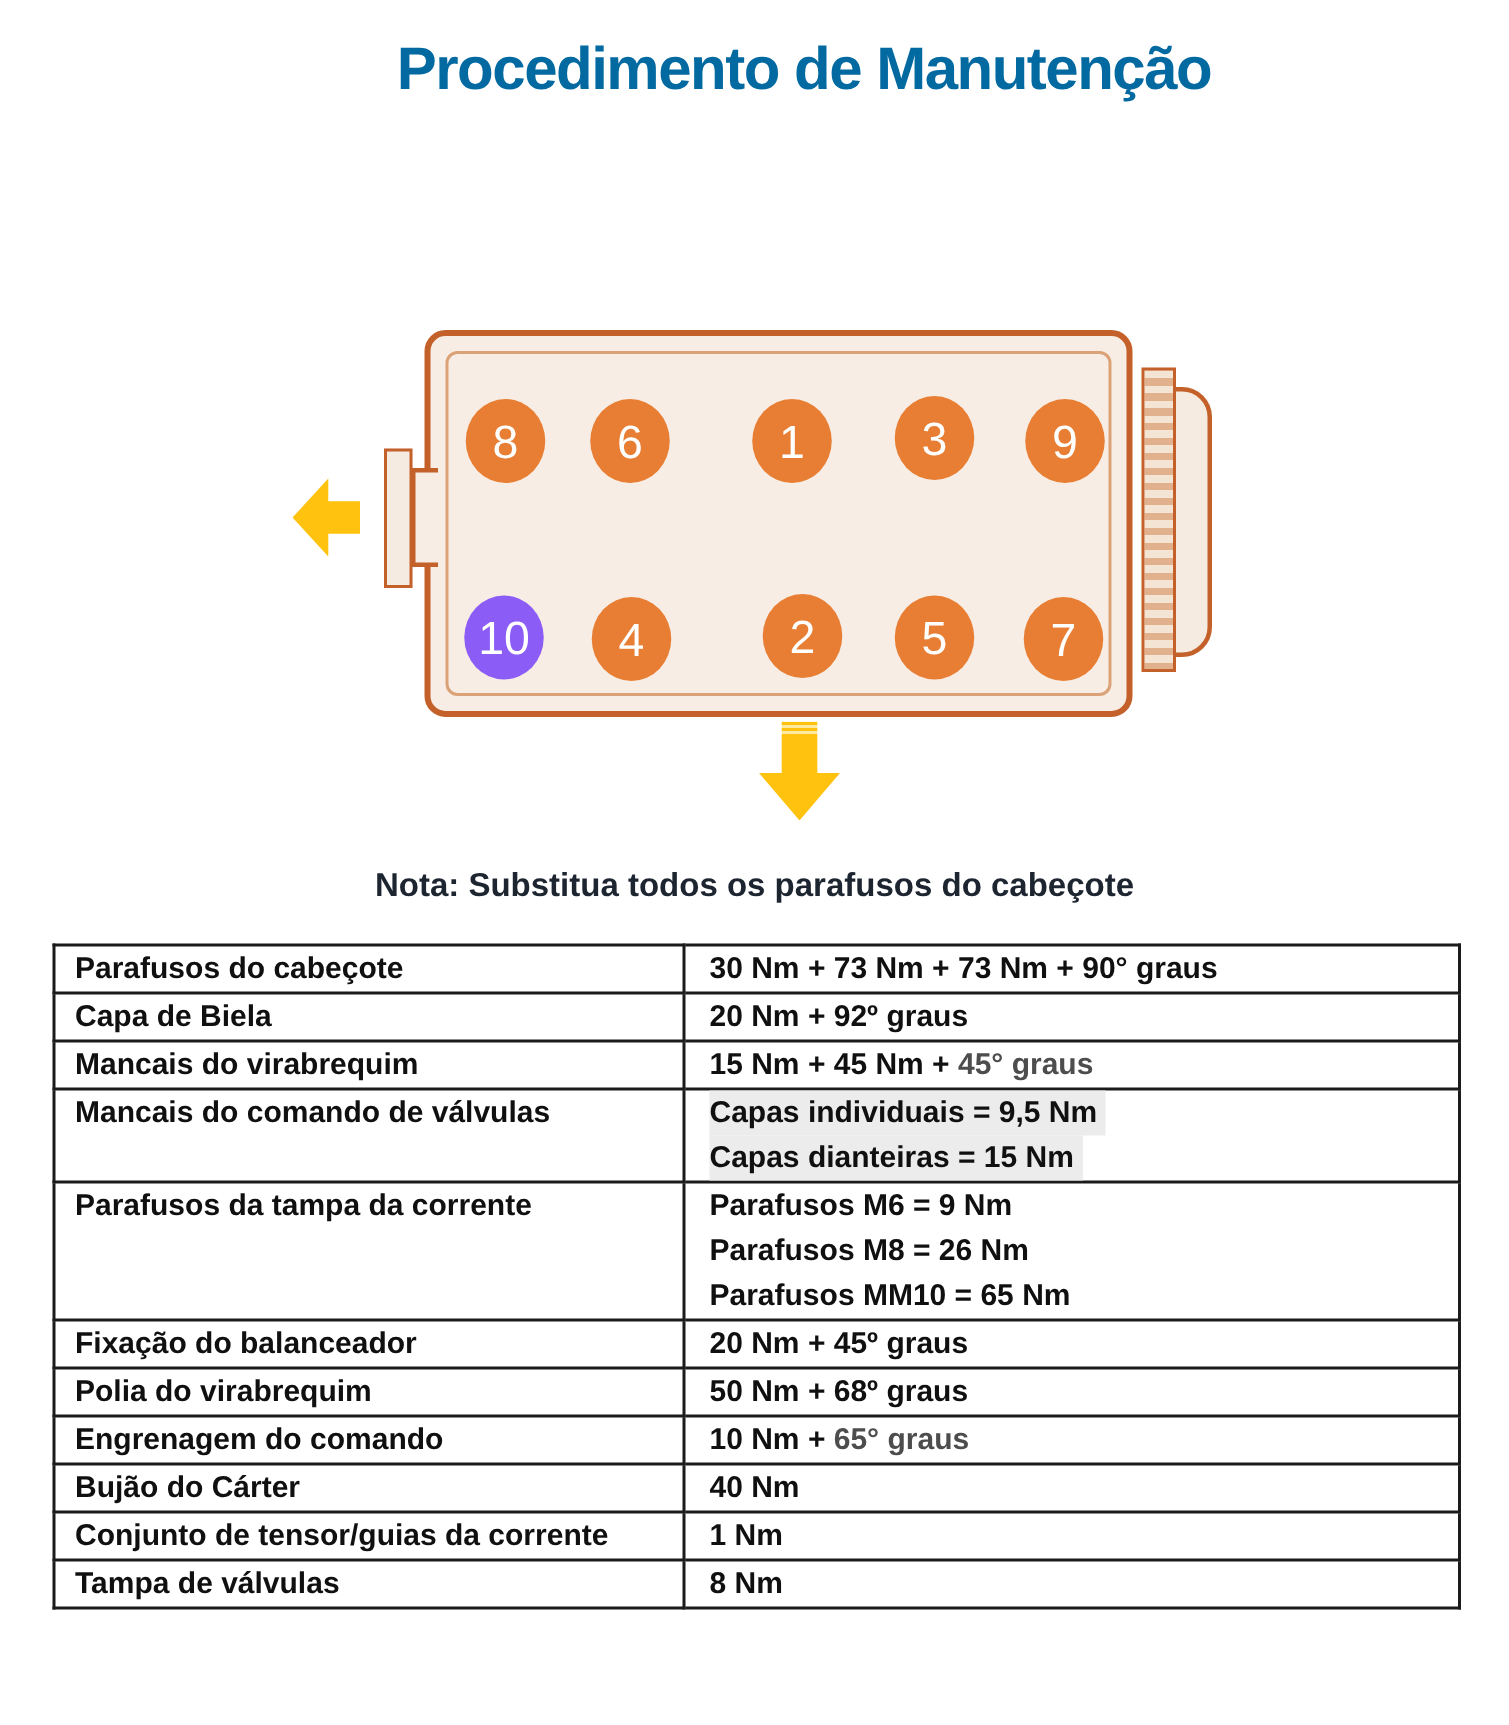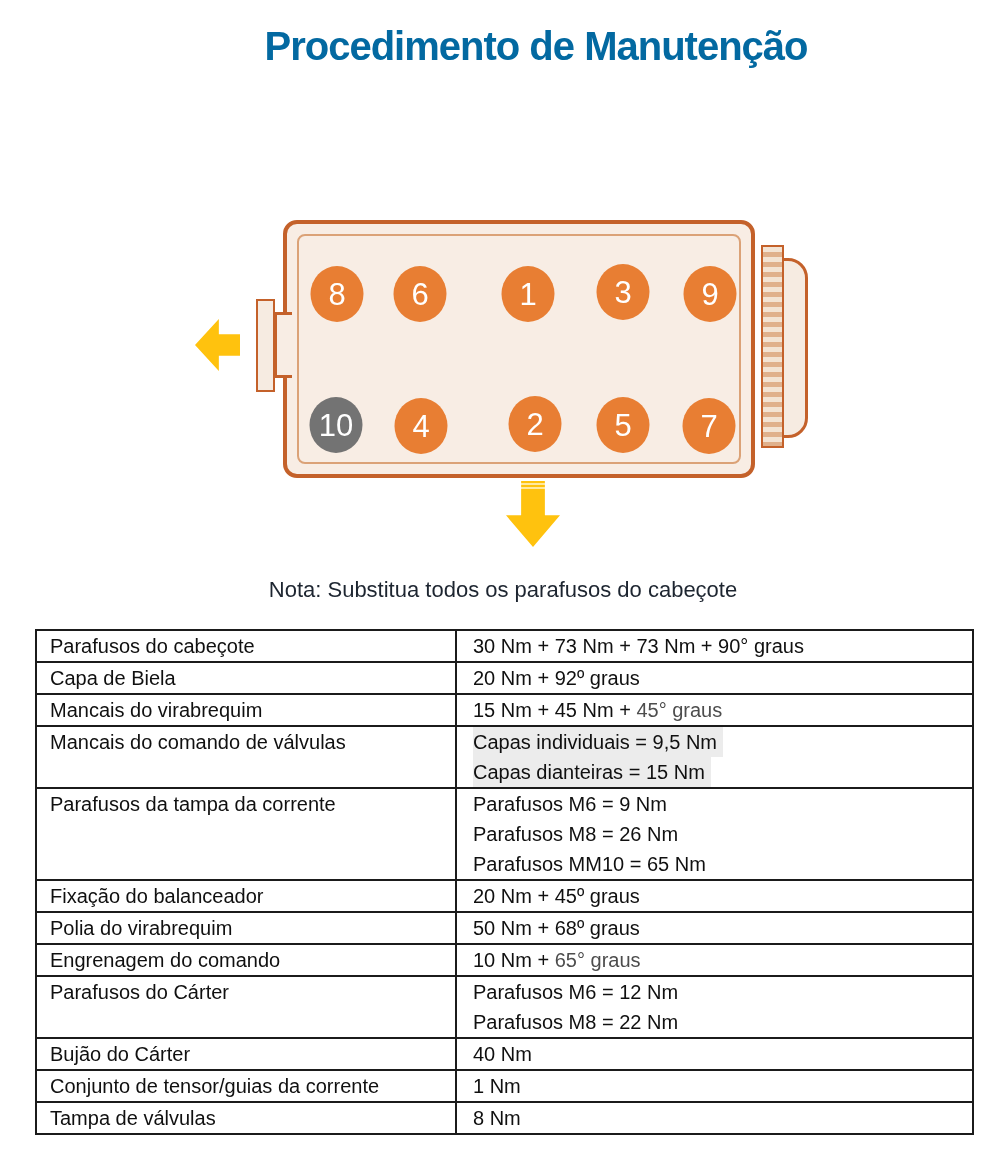--- a/index.html
+++ b/index.html
@@ -30,27 +30,27 @@
   .right-bracket{position:absolute;left:770px;top:58px;width:38px;height:180px;
               box-sizing:border-box;background:#F6EBE1;border:3px solid #C4612A;
               border-radius:0 20px 20px 0;z-index:0;}
   .down-arrow{position:absolute;left:506px;top:281px;width:54px;height:66px;
               clip-path:polygon(28% 0,72% 0,72% 52%,100% 52%,50% 100%,0 52%,28% 52%);}
   .bolt{position:absolute;width:53px;height:56px;border-radius:50%;
         transform:translate(-50%,-50%);display:flex;align-items:center;justify-content:center;
         color:#fff;font-size:31px;font-weight:400;z-index:4;line-height:1;}
 
   .note-line{position:absolute;top:577px;left:0;width:100%;text-align:center;
-             font-size:22px;font-weight:400;color:#1d2530;}
+             font-size:22px;font-weight:700;color:#1d2530;}
 
   
   table.torque{position:absolute;top:629px;left:35px;width:939px;border-collapse:collapse;
                table-layout:fixed;}
   table.torque td{border:2px solid #1b1b1b;vertical-align:top;font-size:20px;
-                  font-weight:400;color:#101010;}
+                  font-weight:700;color:#101010;}
   td.c1{width:405px;padding:0 0 0 13px;}
   td.c2{padding:0 0 0 16px;}
   .ln{height:30px;line-height:30px;white-space:nowrap;}
   .muted{color:#4d4d4d;}
   .hl{background:#ECECEC;display:inline-block;padding-right:6px;}
 </style>
 </head>
 <body>
 
 <div class="page">
@@ -67,21 +67,21 @@
       <div class="head-inner"></div>
     </div>
     <div class="head-notch"></div>
     <div class="down-arrow" style="background: linear-gradient(rgb(255, 194, 14) 0px, rgb(255, 194, 14) 2px, rgb(255, 233, 160) 2px, rgb(255, 233, 160) 4px, rgb(255, 194, 14) 4px, rgb(255, 194, 14) 6px, rgb(255, 233, 160) 6px, rgb(255, 233, 160) 8px, rgb(255, 194, 14) 8px);"></div>
     <div>
         <div class="bolt" style="left: 337px; top: 94px; background: rgb(232, 126, 51);">8</div>
         <div class="bolt" style="left: 420px; top: 94px; background: rgb(232, 126, 51);">6</div>
         <div class="bolt" style="left: 528px; top: 94px; background: rgb(232, 126, 51);">1</div>
         <div class="bolt" style="left: 623px; top: 92px; background: rgb(232, 126, 51);">3</div>
         <div class="bolt" style="left: 710px; top: 94px; background: rgb(232, 126, 51);">9</div>
-        <div class="bolt" style="left: 336px; top: 225px; background: #737373;">10</div>
+        <div class="bolt" style="left: 336px; top: 225px; background: #8b5cf6;">10</div>
         <div class="bolt" style="left: 421px; top: 226px; background: rgb(232, 126, 51);">4</div>
         <div class="bolt" style="left: 535px; top: 224px; background: rgb(232, 126, 51);">2</div>
         <div class="bolt" style="left: 623px; top: 225px; background: rgb(232, 126, 51);">5</div>
         <div class="bolt" style="left: 709px; top: 226px; background: rgb(232, 126, 51);">7</div>
       </div>
   </div>
 
   <div class="note-line">Nota: Substitua todos os parafusos do cabeçote</div>
 
   <table class="torque">
@@ -148,29 +148,20 @@
         <tr>
           <td class="c1">
             <div class="ln">Engrenagem do comando</div>
           </td>
           <td class="c2">
             <div class="ln"><span>10 Nm + </span><span class="muted">65° graus</span></div>
           </td>
         </tr>
         <tr>
           <td class="c1">
-            <div class="ln">Parafusos do Cárter</div>
-          </td>
-          <td class="c2">
-            <div class="ln"><span>Parafusos M6 = 12 Nm</span></div>
-            <div class="ln"><span>Parafusos M8 = 22 Nm</span></div>
-          </td>
-        </tr>
-        <tr>
-          <td class="c1">
             <div class="ln">Bujão do Cárter</div>
           </td>
           <td class="c2">
             <div class="ln"><span>40 Nm</span></div>
           </td>
         </tr>
         <tr>
           <td class="c1">
             <div class="ln">Conjunto de tensor/guias da corrente</div>
           </td>

